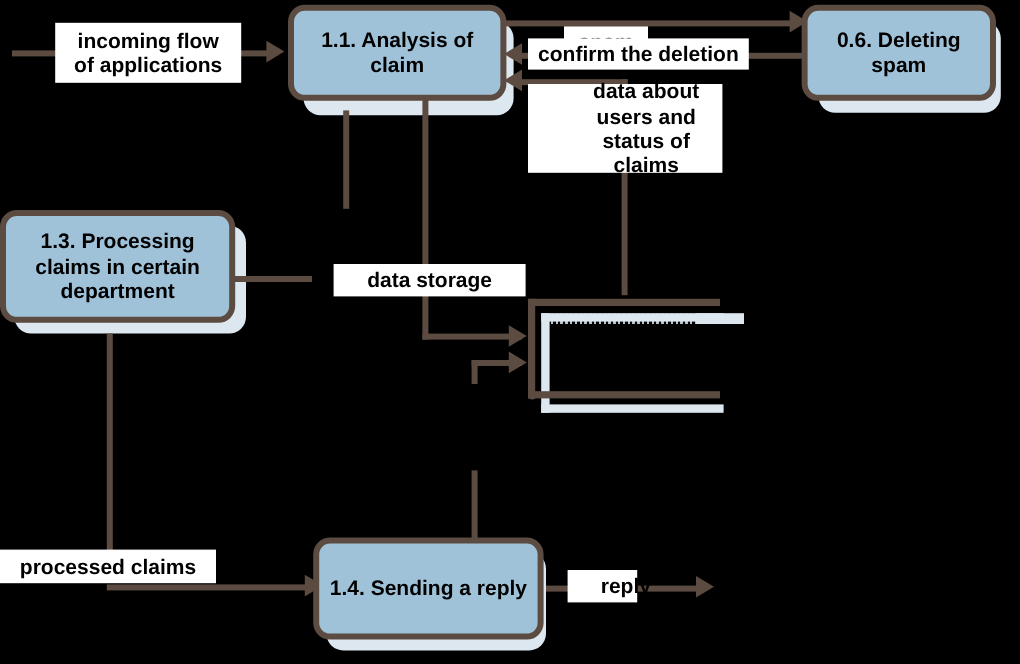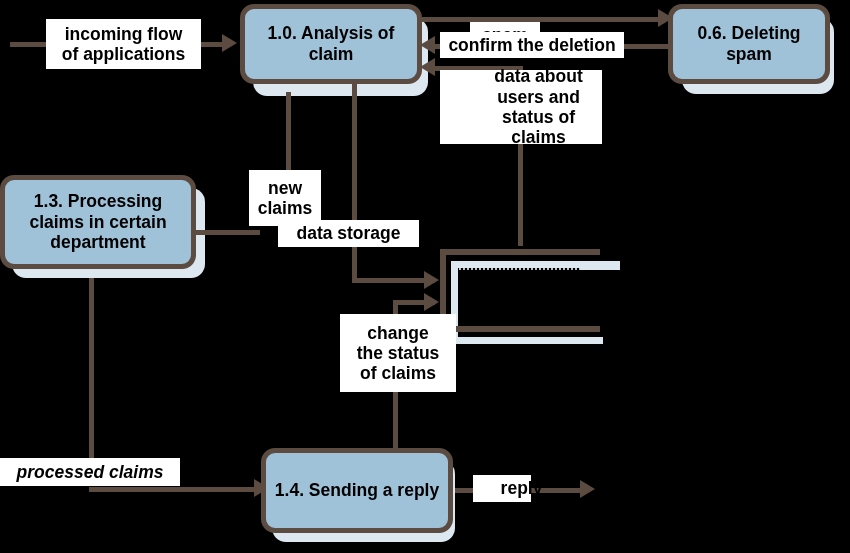--- a/index.html
+++ b/index.html
@@ -186,21 +186,21 @@
   <div class="ds-left" style="left:440px; top:249px; height:83px;"></div>
   <div class="ds-bar" style="left:440px; top:326px; width:160px;"></div>
   <div class="junction" style="left:440px; top:326px;"></div>
 
   <div class="ds-label" style="left:459px; top:260px; width:135px; height:11px;"></div>
   <div class="ds-label-block" style="left:459px; top:261px; width:125px; height:9px; opacity:0.85;
               -webkit-mask-image:repeating-linear-gradient(90deg,#000 0 2px,transparent 2px 4px);
               mask-image:repeating-linear-gradient(90deg,#000 0 2px,transparent 2px 4px);"></div>
   <div class="ds-label-block" style="left:580px; top:261px; width:40px; height:9px;"></div>
 
-  <div class="process" style="left:240px; top:4px; width:182px; height:80px;">1.0. Analysis of
+  <div class="process" style="left:240px; top:4px; width:182px; height:80px;">1.1. Analysis of
 claim</div>
 
   <div class="process" style="left:668px; top:4px; width:162px; height:80px;">0.6. Deleting
 spam</div>
 
   <div class="process" style="left:0px; top:175px; width:196px; height:94px;">1.3. Processing
 claims in certain
 department</div>
 
   <div class="process" style="left:261px; top:448px; width:192px; height:85px;">1.4. Sending a
@@ -210,26 +210,21 @@
 of applications</div>
 
   <div class="flow-label" style="left:470px; top:22px; width:70px; height:26px;">spam</div>
 
   <div class="flow-label" style="left:440px; top:32px; width:184px; height:26px;">confirm the deletion</div>
 
   <div class="flow-label" style="left:440px; top:70px; width:162px; height:74px;padding-left:39px;">data about
 users and
 status of claims</div>
 
-  <div class="flow-label" style="left:249px; top:170px; width:72px; height:56px;">new
-claims</div>
-
-  <div class="flow-label" style="left:278px; top:220px; width:141px; height:27px;">data storage</div>
-
-  <div class="flow-label" style="left:340px; top:314px; width:116px; height:78px;">change
-the status
-of claims</div>
-
-  <div class="flow-label" style="left:0px; top:458px; width:180px; height:28px;font-style:italic;">processed claims</div>
+
+  <div class="flow-label" style="left:278px; top:220px; width:160px; height:27px;">data storage</div>
+
+
+  <div class="flow-label" style="left:0px; top:458px; width:180px; height:28px;">processed claims</div>
 
   <div class="flow-label" style="left:473px; top:475px; width:58px; height:27px;padding-left:43px;">reply</div>
 
 </div>
 
 </body></html>

